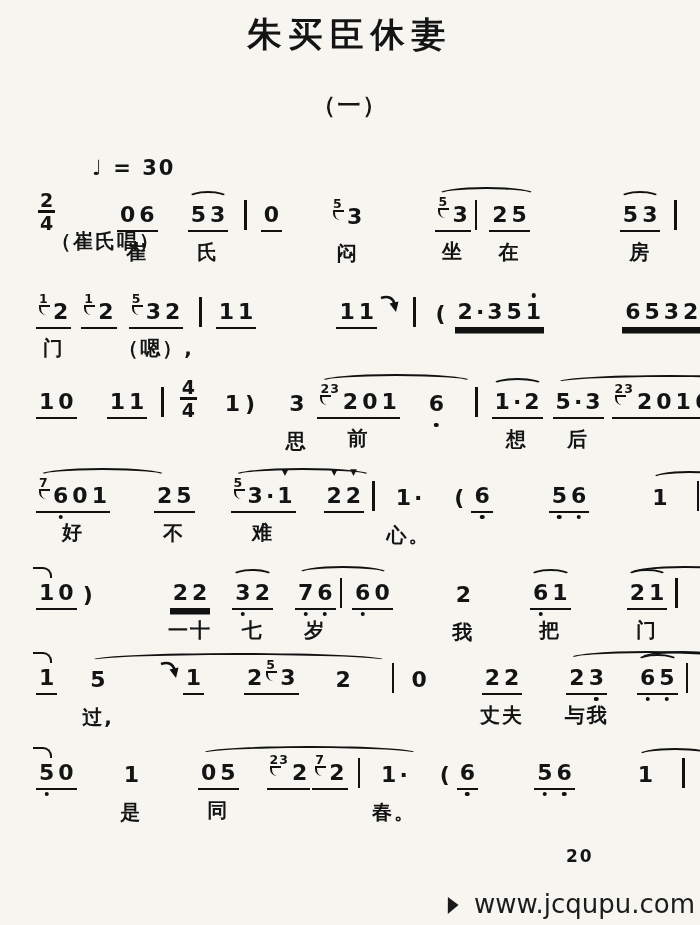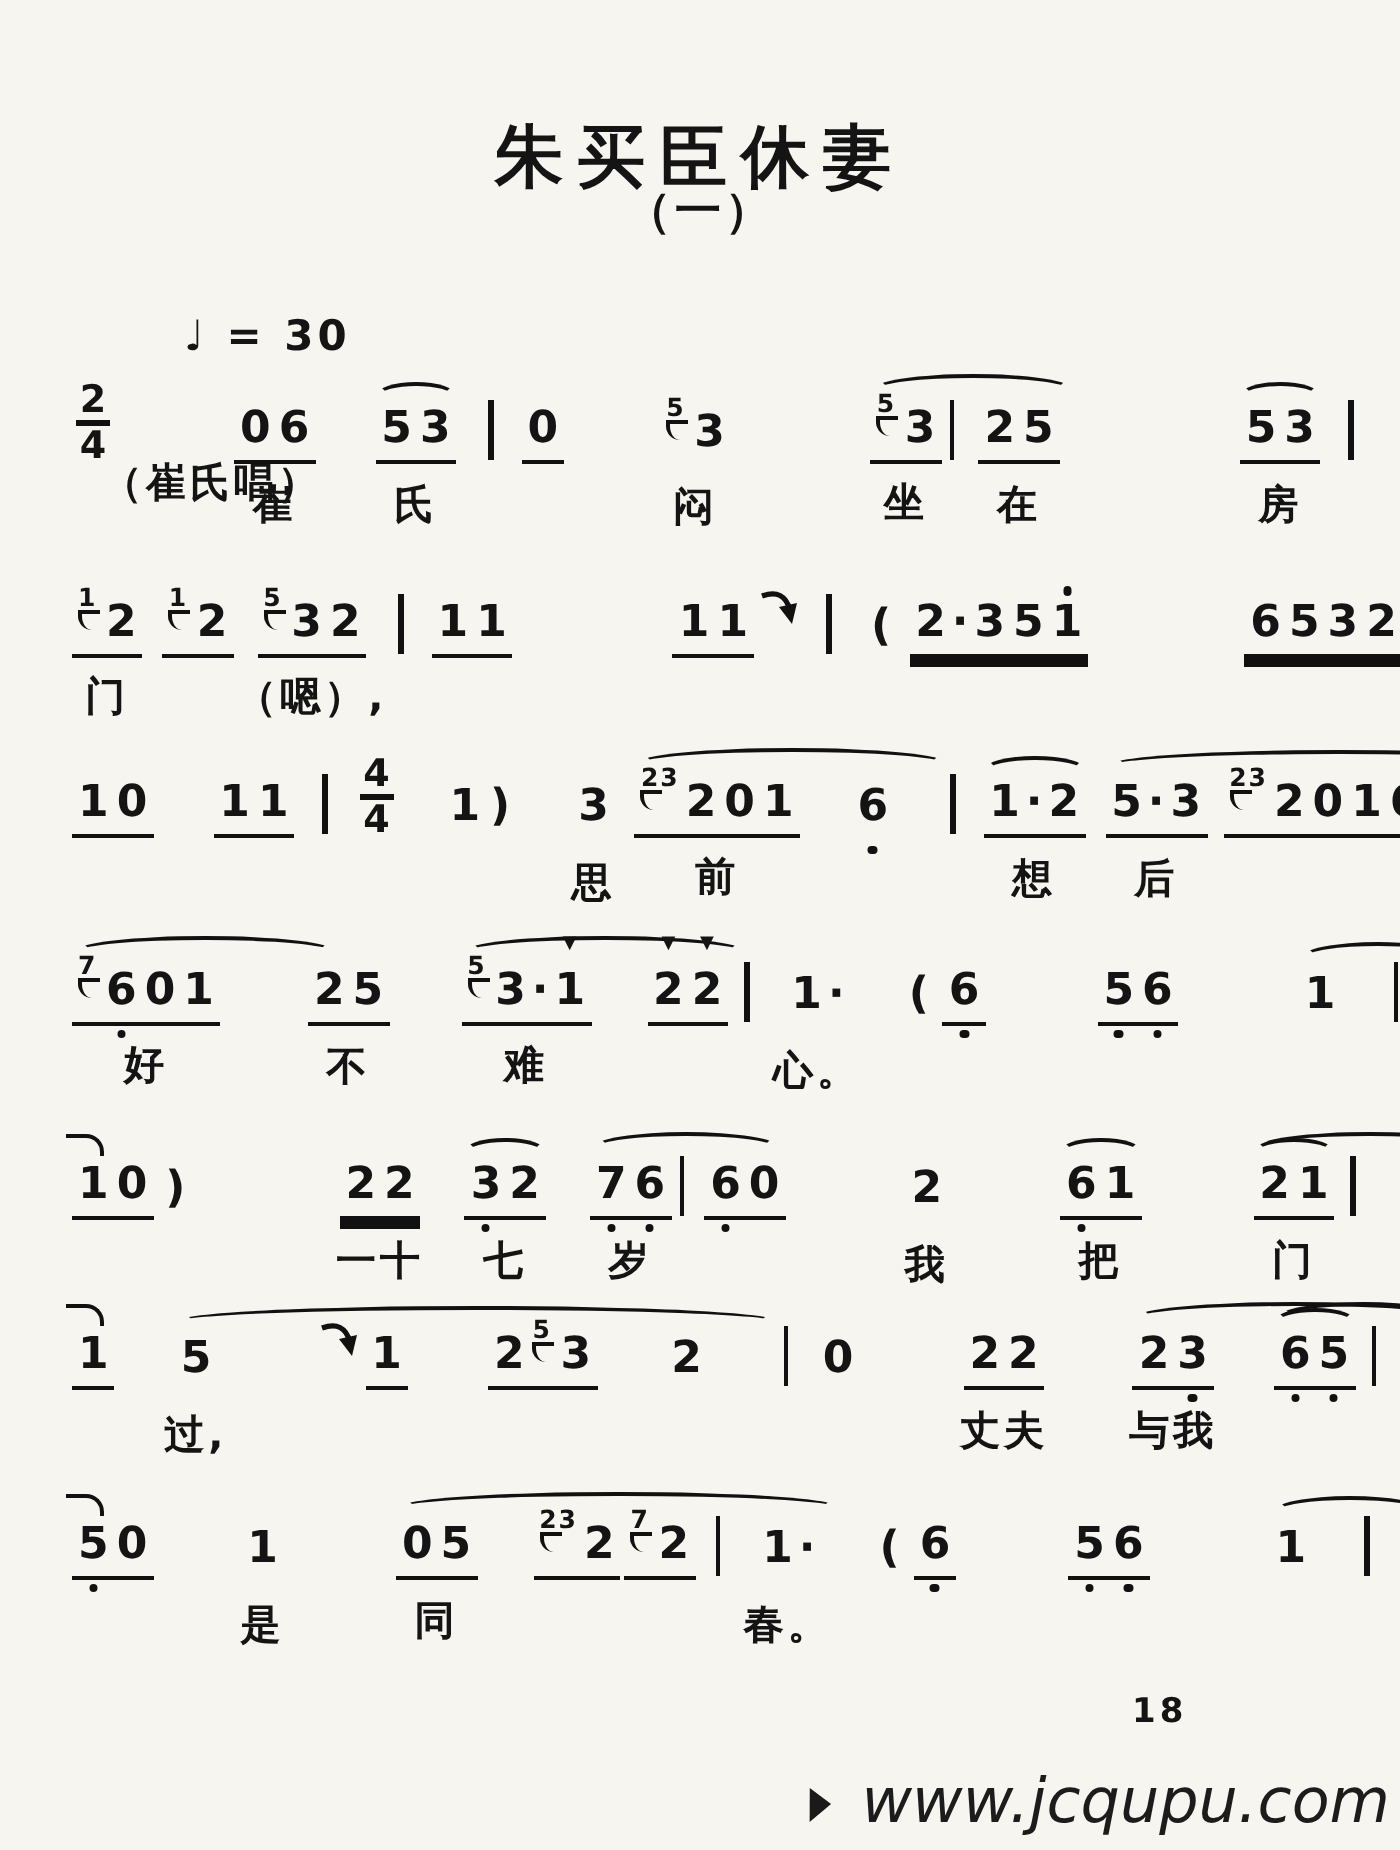--- a/index.html
+++ b/index.html
@@ -1,19 +1,19 @@
 <!DOCTYPE html>
 <html><head>
 <meta charset="utf-8">
 <style>
   html,body{margin:0;padding:0;background:#d8d6d0;}
   .page{position:relative;width:700px;height:925px;background:#f6f5f0;
         font-family:"DejaVu Sans",sans-serif;color:#141414;overflow:hidden;margin:0 auto;}
   .title{position:absolute;top:12px;left:0;right:0;text-align:center;
-         font-size:34px;font-weight:bold;letter-spacing:7px;margin-top:44px;}
+         font-size:34px;font-weight:bold;letter-spacing:7px;}
   .sec{position:absolute;top:90px;left:0;right:0;text-align:center;
        font-size:23px;font-weight:bold;letter-spacing:2px;}
   .tempo{position:absolute;top:156px;left:92px;font-size:21px;font-weight:bold;letter-spacing:2px;}
   
   .line{position:absolute;left:36px;right:24px;display:flex;align-items:flex-end;height:34px;}
   .unit{position:relative;display:inline-flex;align-items:flex-end;}
   .grp{position:relative;display:inline-flex;align-items:flex-end;padding:0 1px 2px;}
   .u1{border-bottom:2.5px solid #111;}
   .u2{border-bottom:2.5px solid #111;box-shadow:0 4.5px 0 0 #111;}
   .dg{position:relative;display:inline-block;min-width:13px;margin:0 2px;
@@ -39,22 +39,22 @@
   .tiein{position:absolute;top:-13px;left:-3px;width:17px;height:9px;
          border-top:2.5px solid #111;border-right:2.5px solid #111;border-top-right-radius:9px;}
   .acc{position:absolute;top:-15px;left:50%;transform:translateX(-50%);
        font-size:9px;font-style:normal;line-height:9px;}
   .odot{position:absolute;left:50%;transform:translateX(-50%);
         width:4.5px;height:4.5px;border-radius:50%;background:#111;}
   .odot.hi{top:-6px;}
   .odot.lo{bottom:-10px;}
   .arrspan{display:inline-block;margin:0 0 12px 2px;}
   .pgnum{position:absolute;top:846px;left:566px;font-size:17px;font-weight:bold;letter-spacing:2px;}
-  .wm{position:absolute;right:5px;bottom:6px;font-size:31px;color:#1c1c1c;
-      display:flex;align-items:center;gap:17px;font-style:italic;}
+  .wm{position:absolute;right:5px;bottom:6px;font-size:26px;color:#1c1c1c;
+      display:flex;align-items:center;gap:17px;}
   .wm-ico{display:inline-block;width:0;height:0;border-left:11px solid transparent;
           border-right:3px solid transparent;border-bottom:13px solid #1a1a1a;
           transform:rotate(-40deg);margin-right:1px;}
 </style>
 </head>
 <body>
 
 <div class="page">
   <div class="title">朱买臣休妻</div>
   <div class="sec">（一）</div>
@@ -548,18 +548,18 @@
         </span>
         <span class="unit" style="margin-left: 60px;">
           <span class="grp">
             <span class="dg">1</span>
           </span>
           <i class="arc" style="width: 72px;"></i>
         </span>
         <span class="bar" style="margin-left: 26px;"></span>
       </div>
     </div>
-  <div class="pgnum">18</div>
+  <div class="pgnum">20</div>
   <div class="wm">
       <span class="wm-ico"></span>
       <span>www.jcqupu.com</span>
     </div>
 </div>
 
 </body></html>

